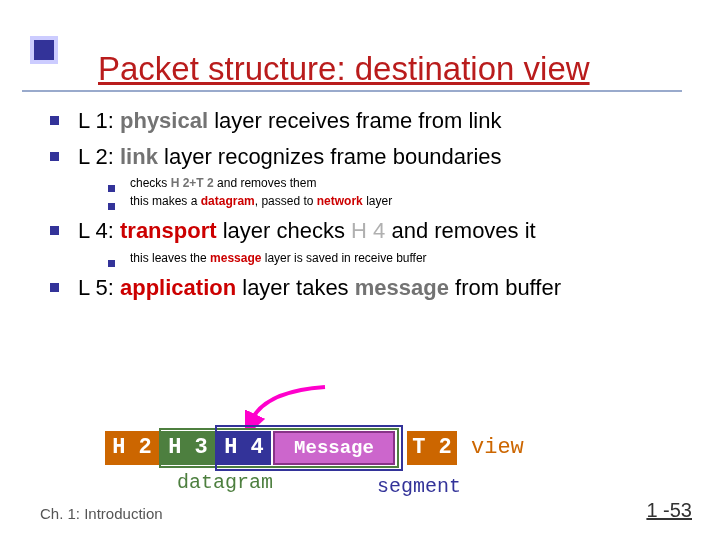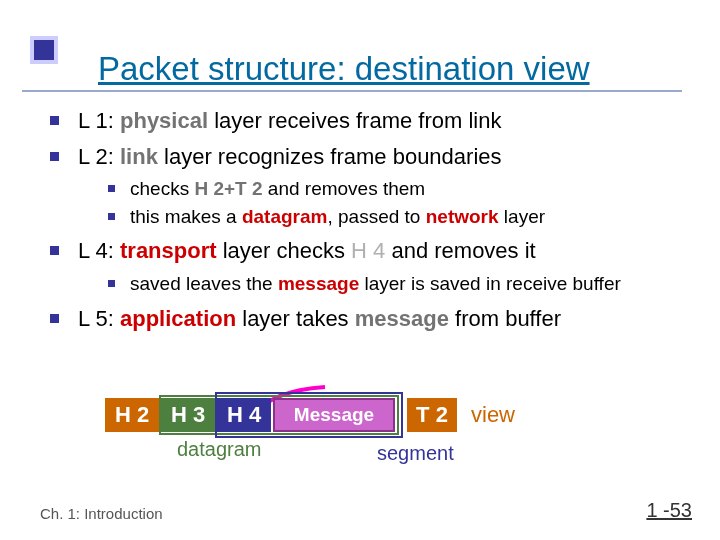--- a/index.html
+++ b/index.html
@@ -20,21 +20,21 @@
   }
   .title-wrap {
     position: absolute;
     left: 0;
     top: 50px;
     width: 720px;
   }
   .title {
     font-size: 33px;
     font-weight: 400;
-    color: #0369a1;
+    color: #b91c1c;
     text-decoration: underline;
     margin: 0 0 0 98px;
   }
   .title-accent {
     position: absolute;
     left: 30px;
     top: 36px;
     width: 28px;
     height: 28px;
     background: #333399;
@@ -76,41 +76,42 @@
     background: #333399;
   }
   ul.sub {
     list-style: none;
     padding: 0;
     margin: 4px 0 6px 30px;
   }
   ul.sub > li {
     position: relative;
     padding-left: 22px;
-    font-size: 19px;
+    font-size: 12px;
     line-height: 1.45;
   }
   ul.sub > li::before {
     content: '';
     position: absolute;
     left: 0;
     top: 10px;
     width: 7px;
     height: 7px;
     background: #333399;
   }
   b { font-weight: bold; color: #737373; }
   .red { color: #cc0000; font-weight: bold; }
 
   .diagram {
     position: absolute;
     left: 105px;
-    top: 398px;
+    top: 431px;
     width: 520px;
     height: 110px;
+    font-family: Liberation Mono, monospace;
   }
   .blk {
     position: absolute;
     height: 34px;
     line-height: 34px;
     text-align: center;
     font-weight: bold;
     font-size: 22px;
     color: #fff;
   }
@@ -214,21 +215,21 @@
         </li>
         <li>
           <span>this makes a </span><span class="red">datagram</span><span>, passed to </span><span class="red">network</span><span> layer</span>
         </li>
       </ul>
     </li>
     <li>
       <span>L 4: </span><span class="red">transport</span><span> layer checks </span><span style="color:#b0b0b0">H 4</span><span> and removes it</span>
       <ul class="sub">
         <li>
-          <span>saved leaves the </span><span class="red">message</span><span> layer is saved in receive buffer</span>
+          <span>this leaves the </span><span class="red">message</span><span> layer is saved in receive buffer</span>
         </li>
       </ul>
     </li>
     <li>
       <span>L 5: </span><span class="red">application</span><span> layer takes </span><b>message</b><span> from buffer</span>
     </li>
   </ul>
 
   <svg class="arrow" viewBox="0 0 90 44">
     <defs>

